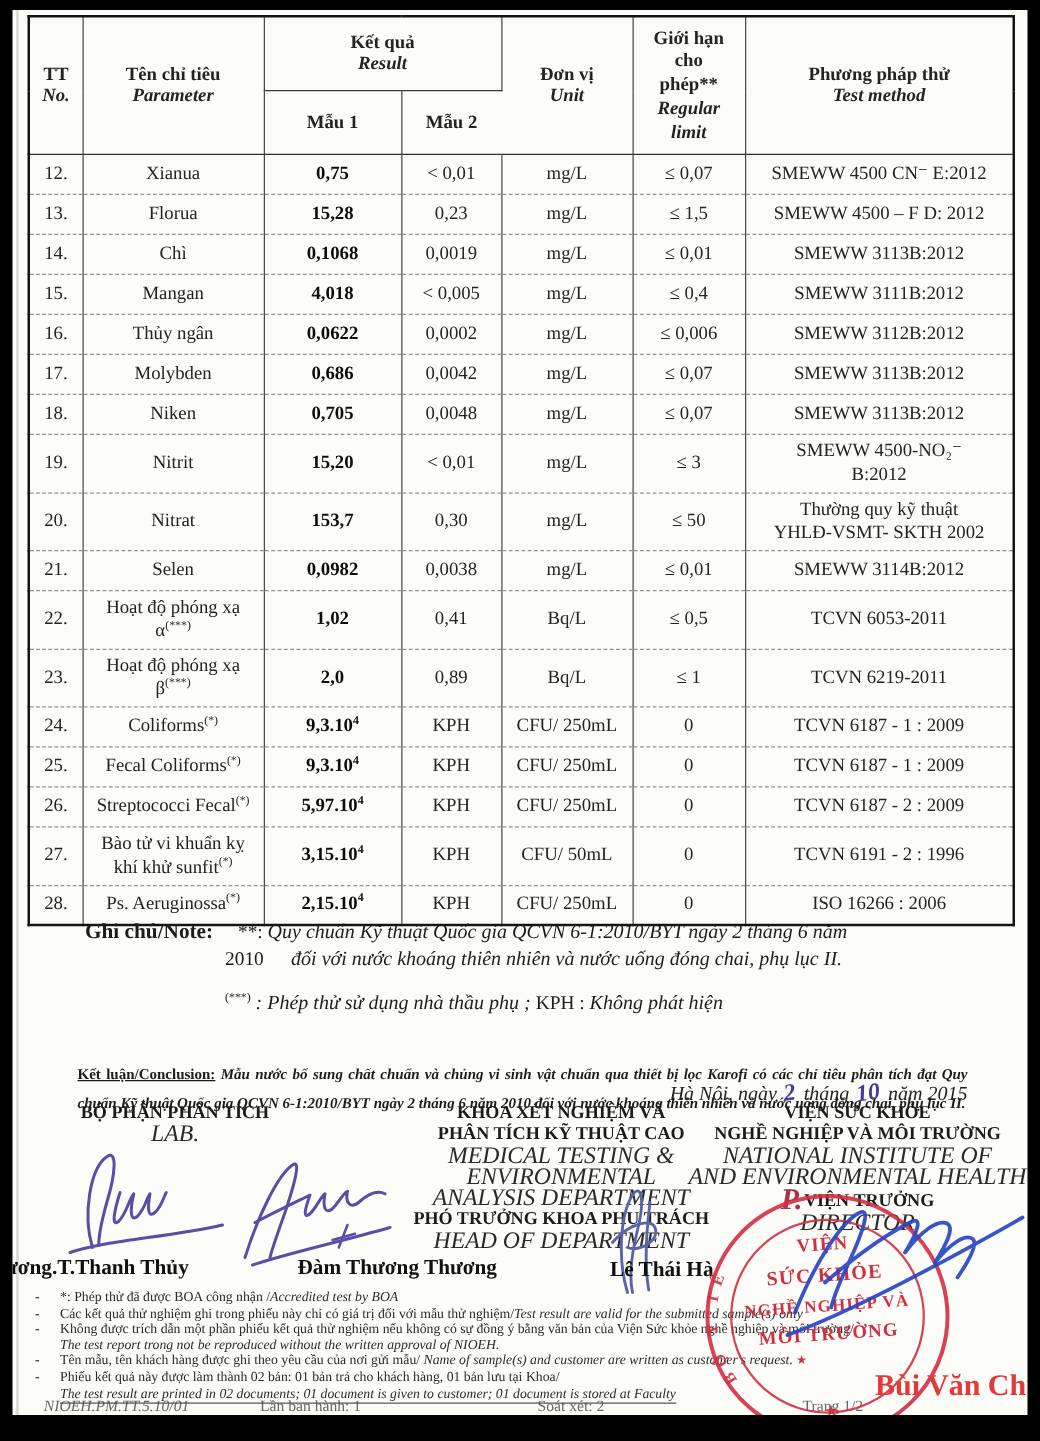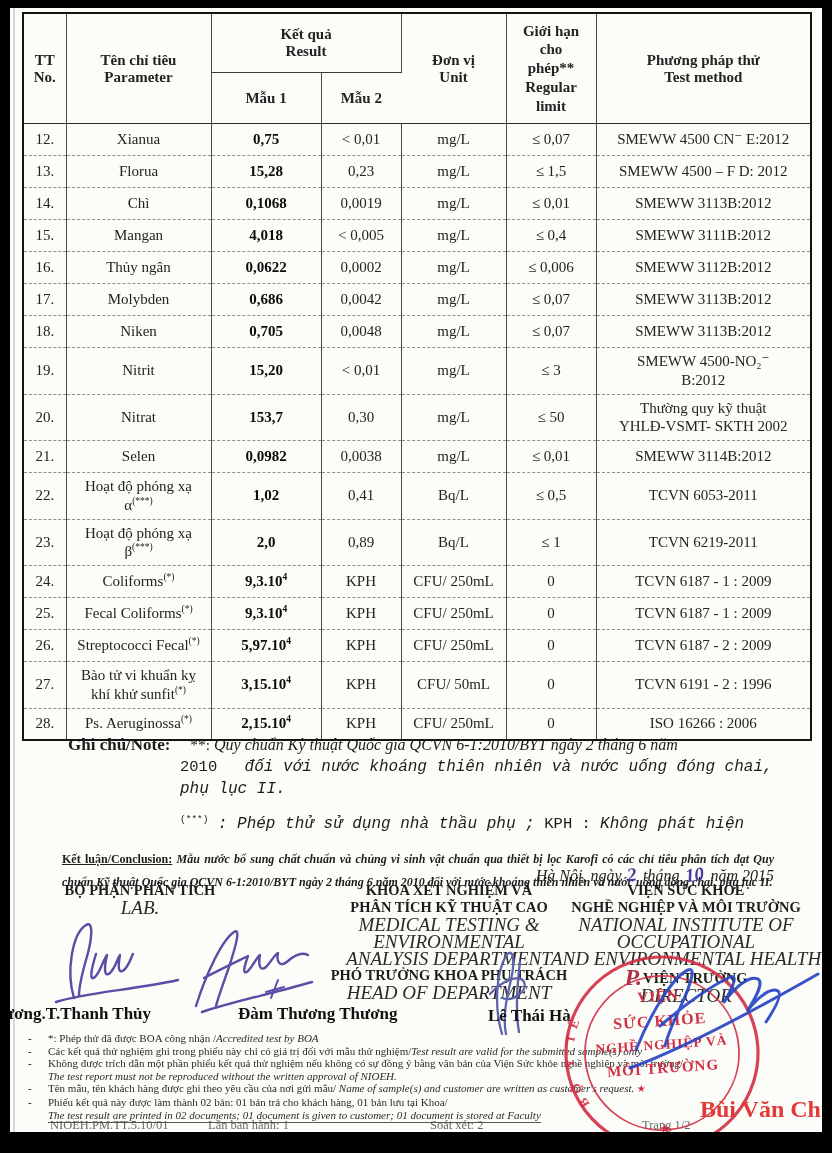--- a/index.html
+++ b/index.html
@@ -25,32 +25,32 @@
     border-right:1px solid #4a4a4a;
     padding:4px 3px;text-align:center;vertical-align:middle;
     font-size:15px;color:#232323;
   }
   table.results th:last-child, table.results td:last-child{border-right:none;}
   thead th{border-bottom:1.5px solid #2e2e2e;}
   th.h-result{border-bottom:1px solid #3a3a3a;height:50px;}
   tr.h-sub th{height:42px;}
   tbody td{border-top:1px dashed #909090;}
   .vn{font-weight:bold;}
-  .en{font-weight:bold;}
+  .en{font-weight:bold;font-style:italic;}
   .prewrap{white-space:pre-line;line-height:1.25;}
   td.c-name{text-align:left;padding-left:7px;}
   td.c-m1 .prewrap, td.c-m1 sup{font-weight:bold;color:#0c0c0c;}
   sup{font-size:9.5px;vertical-align:super;line-height:0;}
   tbody tr{height:32px;}
 
   
   .notes{left:58px;top:726px;width:710px;font-size:15.5px;line-height:22px;}
   .notes .lbl{font-weight:bold;font-size:17px;}
   .notes .it{font-style:italic;font-size:16px;}
-  .notes .ind{padding-left:112px;font-family:Liberation Mono, monospace;}
+  .notes .ind{padding-left:112px;}
   .concl{left:52px;top:794px;width:712px;font-size:12px;line-height:23px;text-align:justify;margin-top:46px;}
   .concl .lbl{font-weight:bold;text-decoration:underline;font-style:normal;}
   .concl .txt{font-weight:bold;font-style:italic;}
   .dateline{top:856px;right:48px;font-size:16px;font-style:italic;color:#222;}
   .hw{font-style:italic;font-weight:bold;color:#46399b;font-size:19px;display:inline-block;transform:rotate(-8deg);margin:0 2px;}
 
   
   .sigcol{top:874px;text-align:center;line-height:17px;}
   .sigcol .t{font-weight:bold;font-size:14.5px;}
   .sigcol .e{font-style:italic;font-size:19px;color:#2a2a2a;}
@@ -77,21 +77,21 @@
 
   
   .footnotes{left:16px;top:1024px;width:792px;font-size:11px;line-height:12.6px;color:#2a2a2a;}
   .fn-line{position:relative;padding-left:22px;}
   .fn-dash{position:absolute;left:2px;top:0;font-weight:bold;}
   .fn-en{font-style:italic;}
   .fn-star{color:#d12f44;font-size:10px;}
   .fn-underline .fn-en{display:inline-block;border-bottom:1px solid #555;padding-bottom:1px;}
   .bottomline{left:0px;top:1110px;width:812px;font-size:12.5px;color:#4c4c4c;opacity:.85;white-space:nowrap;}
   .bottomline span{position:absolute;top:0;}
-  .bl1{left:40px;} .bl2{left:198px;} .bl3{left:420px;} .bl4{left:632px;}
+  .bl1{left:25px;font-style:italic;} .bl2{left:198px;} .bl3{left:420px;} .bl4{left:632px;}
 </style>
 </head>
 <body>
 
 <div class="sheet">
   <div class="edge-shadow"></div>
 
   <table class="results">
     <colgroup>
       <col style="width:43px">
@@ -341,21 +341,20 @@
     <div class="e">MEDICAL TESTING &amp; ENVIRONMENTAL</div>
     <div class="e">ANALYSIS DEPARTMENT</div>
     <div class="t">PHÓ TRƯỞNG KHOA PHỤ TRÁCH</div>
     <div class="e">HEAD OF DEPARTMENT</div>
   </div>
 
   <div class="abs sigcol col-right">
     <div class="t">VIỆN SỨC KHỎE</div>
     <div class="t">NGHỀ NGHIỆP VÀ MÔI TRƯỜNG</div>
     <div class="e">NATIONAL INSTITUTE OF</div>
-    <div class="e">OCCUPATIONAL</div>
     <div class="e">AND ENVIRONMENTAL HEALTH</div>
     <div class="t">
       <span class="pscript">P.</span><span>VIỆN TRƯỞNG</span>
     </div>
     <div class="e">DIRECTOR</div>
   </div>
 
   <svg class="sig" style="left:42px;top:912px" width="130" height="85" viewBox="0 0 130 85">
     <g stroke="#5a4da6" stroke-width="2.4">
       <path d="M22,78 C14,52 20,14 34,5 C42,0 40,20 34,40 C30,54 27,66 27,76"></path>
@@ -408,21 +407,21 @@
 
   <div class="abs name n-left1">ương.T.Thanh Thủy</div>
   <div class="abs name n-left2">Đàm Thương Thương</div>
   <div class="abs name n-mid">Lê Thái Hà</div>
   <div class="abs n-right" style="z-index:7">Bùi Văn Chung</div>
 
   <div class="abs footnotes" id="footnotes">
       <div class="fn-line"><span class="fn-dash">-</span><span>*: Phép thử đã được BOA công nhận /</span><span class="fn-en">Accredited test by BOA</span></div>
       <div class="fn-line"><span class="fn-dash">-</span><span>Các kết quả thử nghiệm ghi trong phiếu này chỉ có giá trị đối với mẫu thử nghiệm/</span><span class="fn-en">Test result are valid for the submitted sample(s) only</span></div>
       <div class="fn-line"><span class="fn-dash">-</span><span>Không được trích dẫn một phần phiếu kết quả thử nghiệm nếu không có sự đồng ý bằng văn bản của Viện Sức khỏe nghề nghiệp và môi trường/</span></div>
-      <div class="fn-line"><span class="fn-en">The test report must not be reproduced without the written approval of NIOEH.</span></div>
+      <div class="fn-line"><span class="fn-en">The test report trong not be reproduced without the written approval of NIOEH.</span></div>
       <div class="fn-line"><span class="fn-dash">-</span><span>Tên mẫu, tên khách hàng được ghi theo yêu cầu của nơi gửi mẫu/ </span><span class="fn-en">Name of sample(s) and customer are written as customer's request.</span><span class="fn-star"> ★</span></div>
       <div class="fn-line"><span class="fn-dash">-</span><span>Phiếu kết quả này được làm thành 02 bản: 01 bản trả cho khách hàng, 01 bản lưu tại Khoa/</span></div>
       <div class="fn-line fn-underline"><span class="fn-en">The test result are printed in 02 documents; 01 document is given to customer; 01 document is stored at Faculty</span></div>
     </div>
 
   <div class="abs bottomline">
     <span class="bl1">NIOEH.PM.TT.5.10/01</span>
     <span class="bl2">Lần ban hành: 1</span>
     <span class="bl3">Soát xét: 2</span>
     <span class="bl4">Trang 1/2</span>

